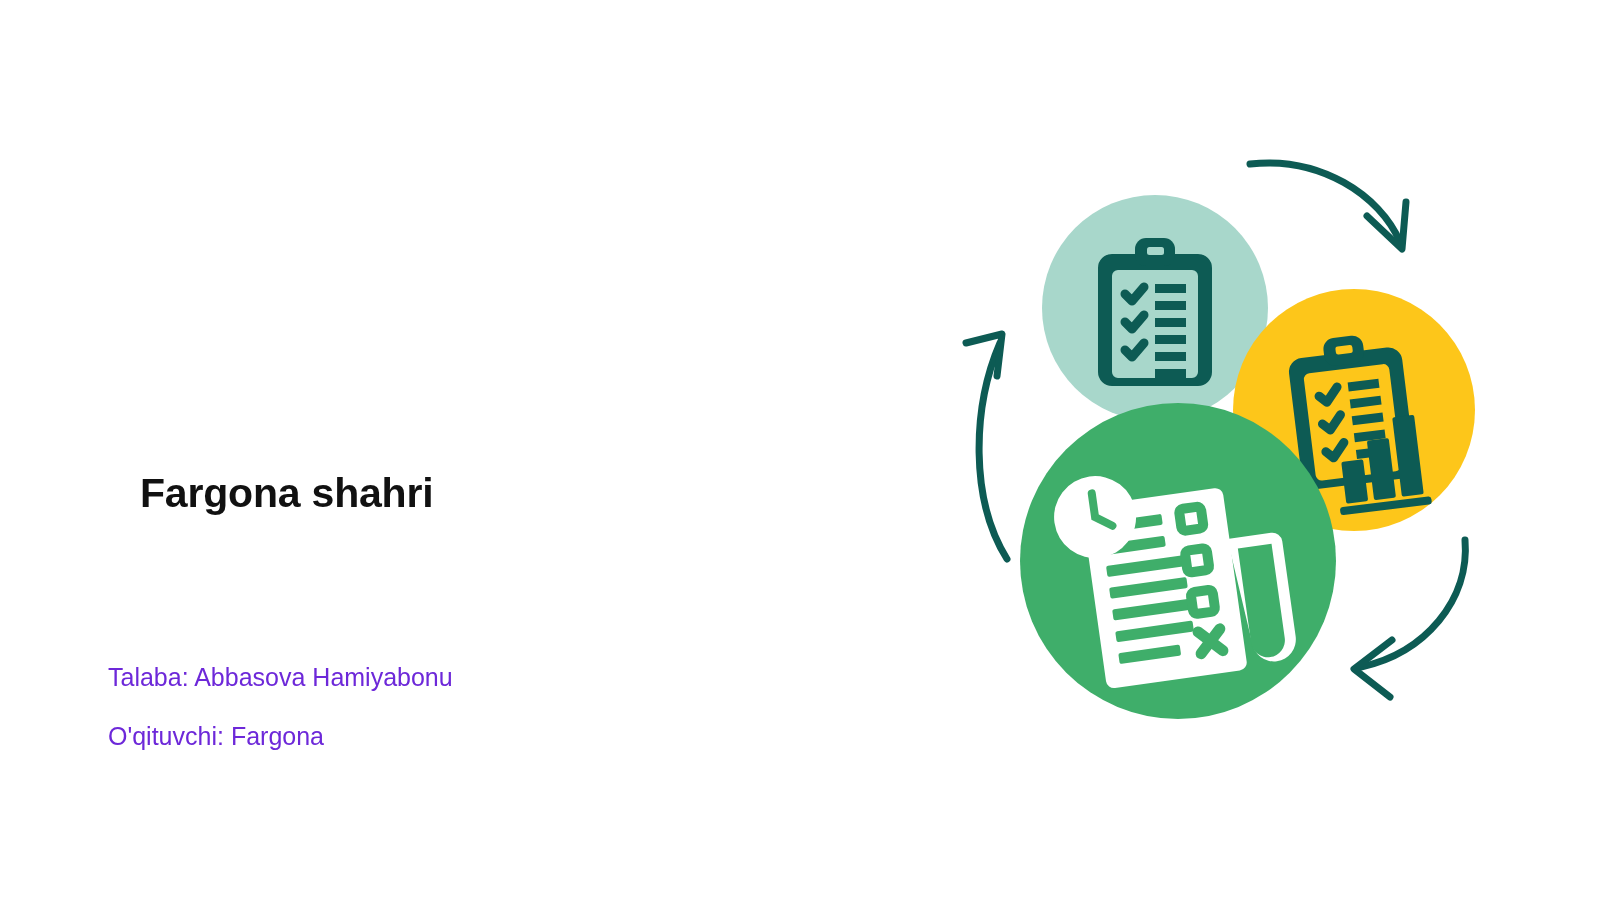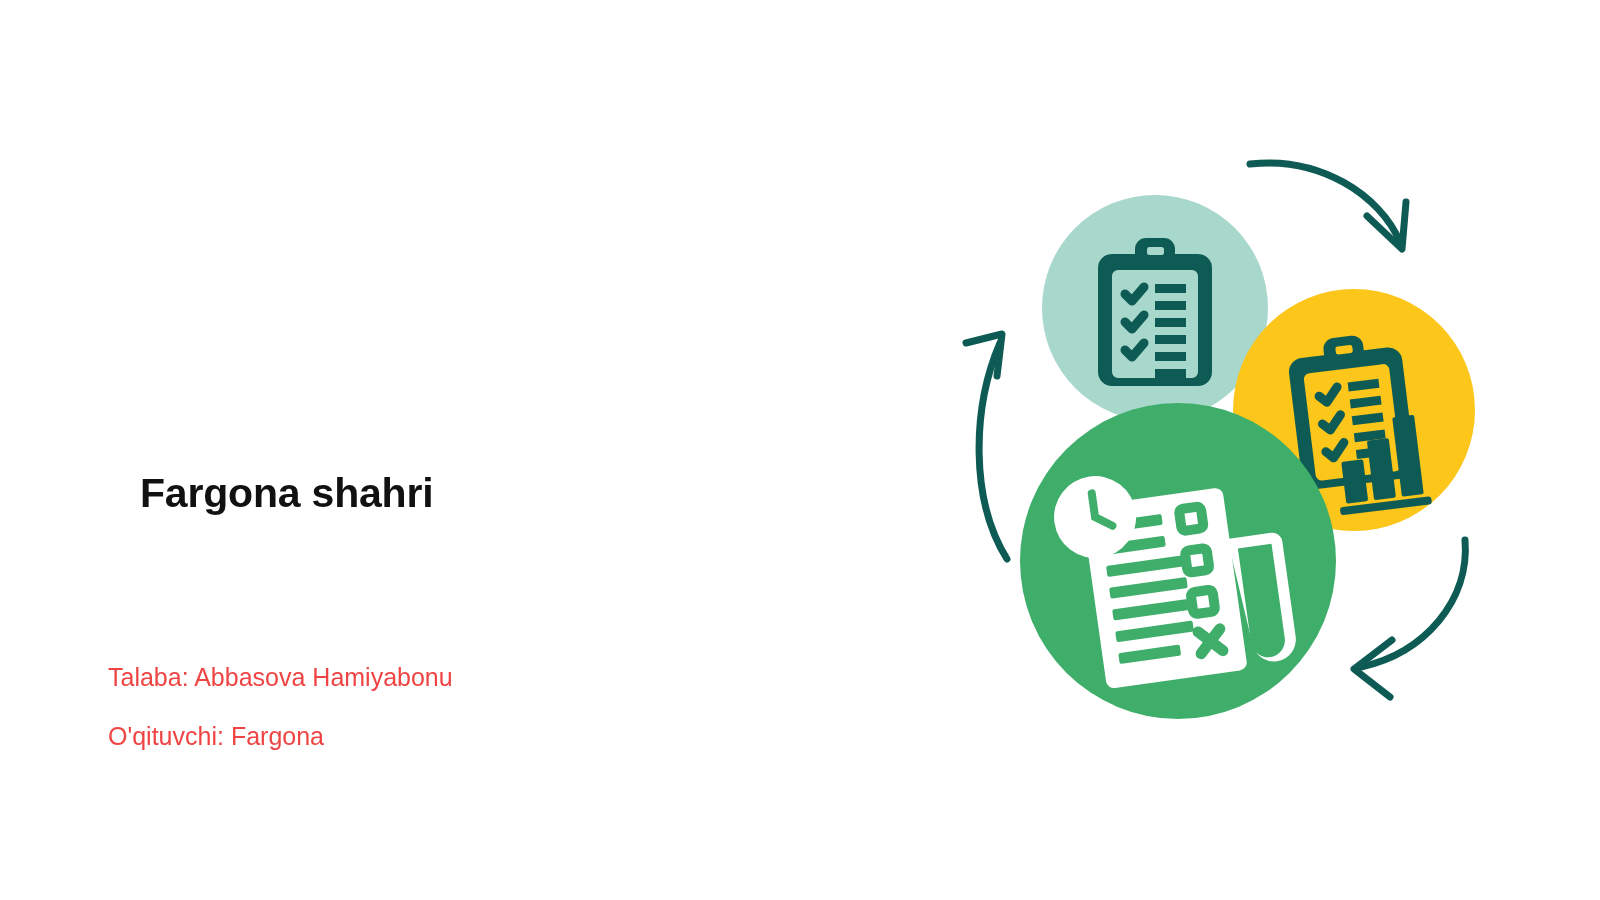--- a/index.html
+++ b/index.html
@@ -38,21 +38,21 @@
     color: #111111;
     letter-spacing: -0.2px;
     white-space: nowrap;
     line-height: 1.15;
   }
   .subtitle-line {
     position: absolute;
     left: 108px;
     font-size: 25px;
     font-weight: 400;
-    color: #ef4444;
+    color: #6d28d9;
     white-space: nowrap;
     line-height: 1.2;
   }
   .subtitle-1 { top: 662px; }
   .subtitle-2 { top: 721px; }
 
   
   .graphic {
     position: absolute;
     left: 930px;

